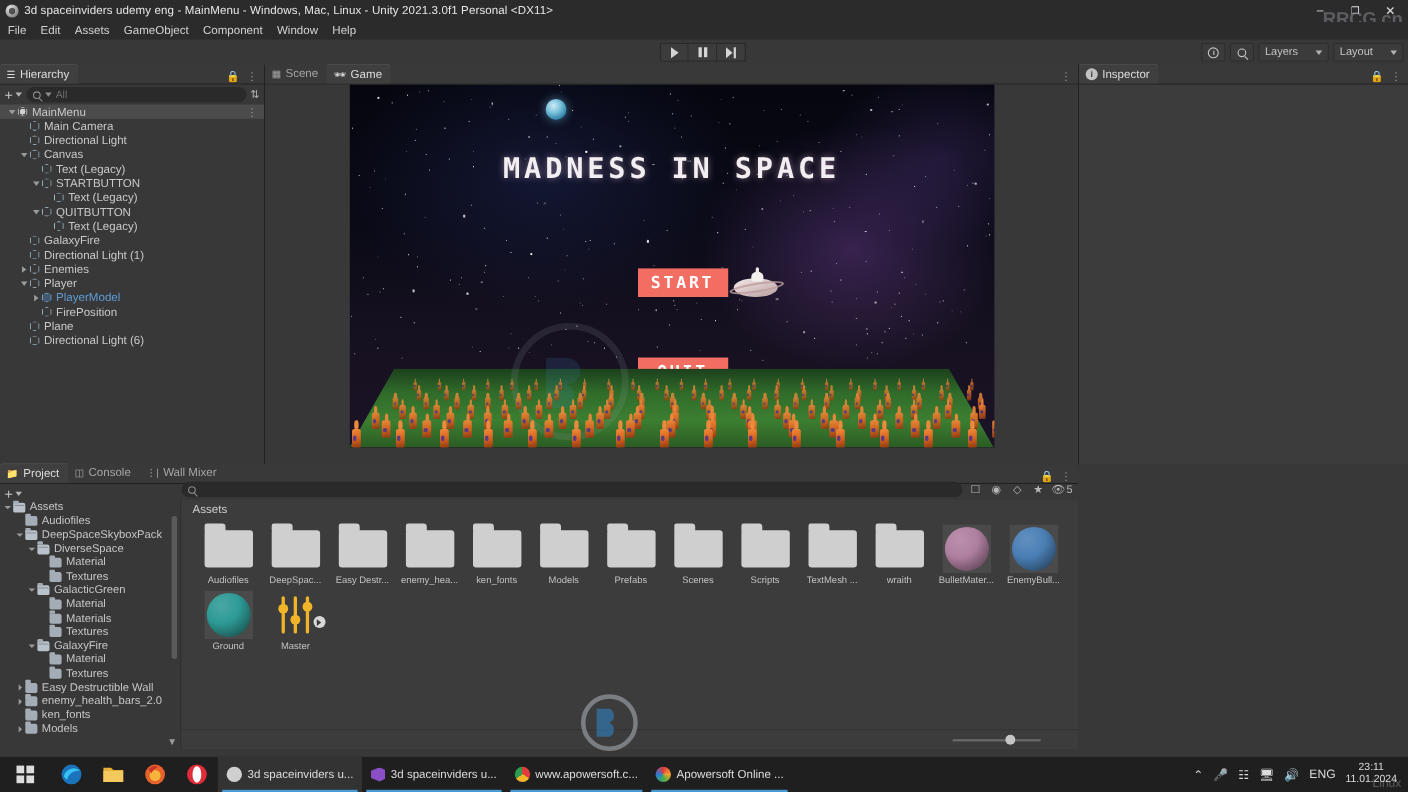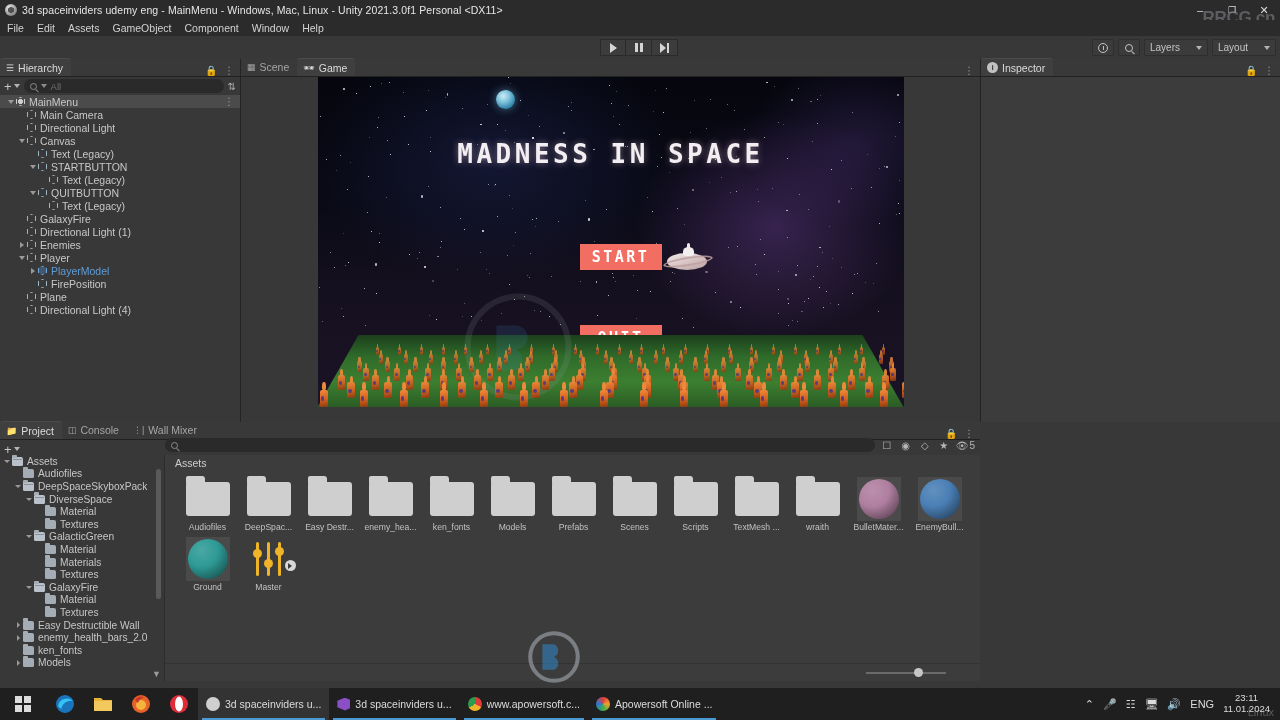--- a/index.html
+++ b/index.html
@@ -543,21 +543,21 @@
         <div class="h-row">
           <span style="width: 17px; flex: 0 0 auto;"></span>
           <span class="tri "></span>
           <span class="go-ico"></span>
           <span class="h-label">Plane</span>
         </div>
         <div class="h-row">
           <span style="width: 17px; flex: 0 0 auto;"></span>
           <span class="tri "></span>
           <span class="go-ico"></span>
-          <span class="h-label">Directional Light (4)</span>
+          <span class="h-label">Directional Light (6)</span>
         </div>
       </div>
   </div>
 
   <div class="panel" id="gameview">
     <div class="panel-tabs">
       <div class="ptab">
         <span style="font-size:9px;">▦</span>
         <span>Scene</span>
       </div>

